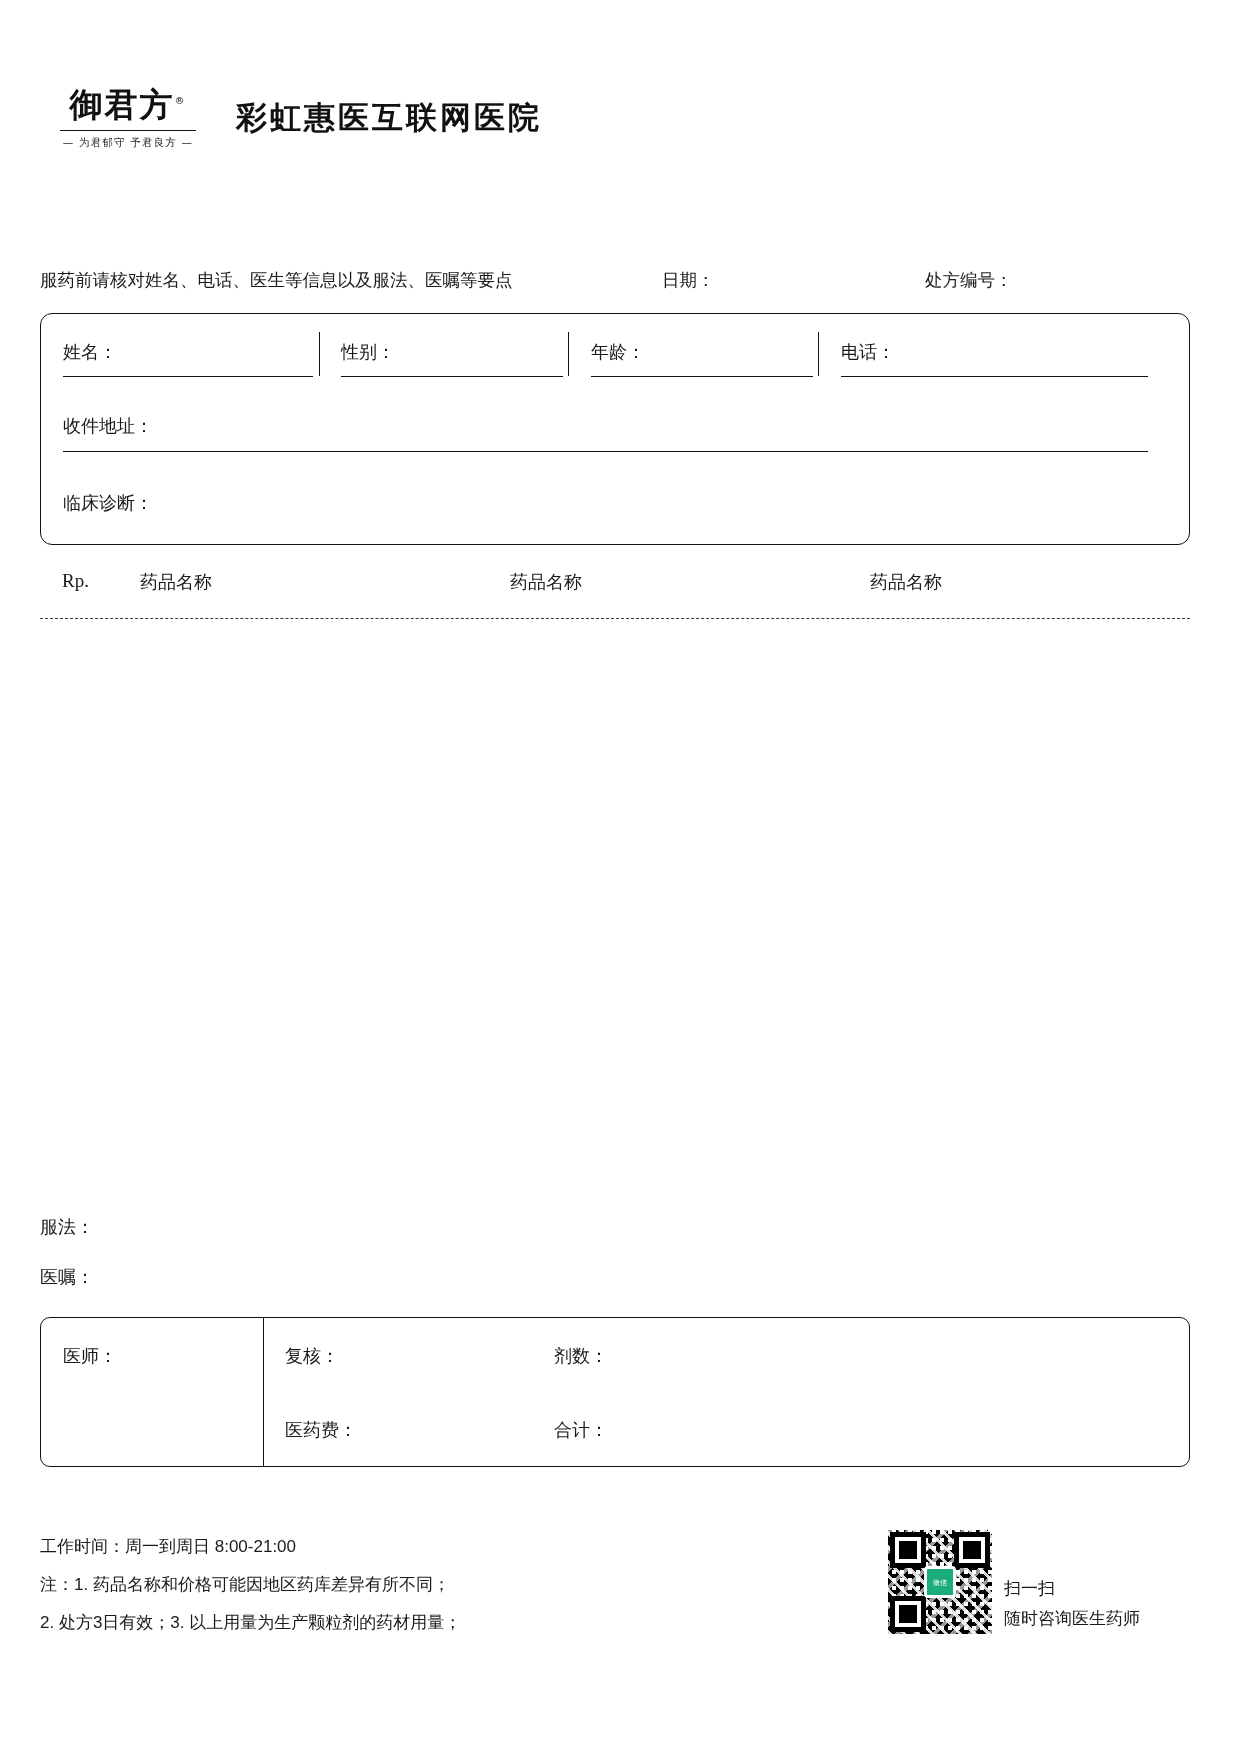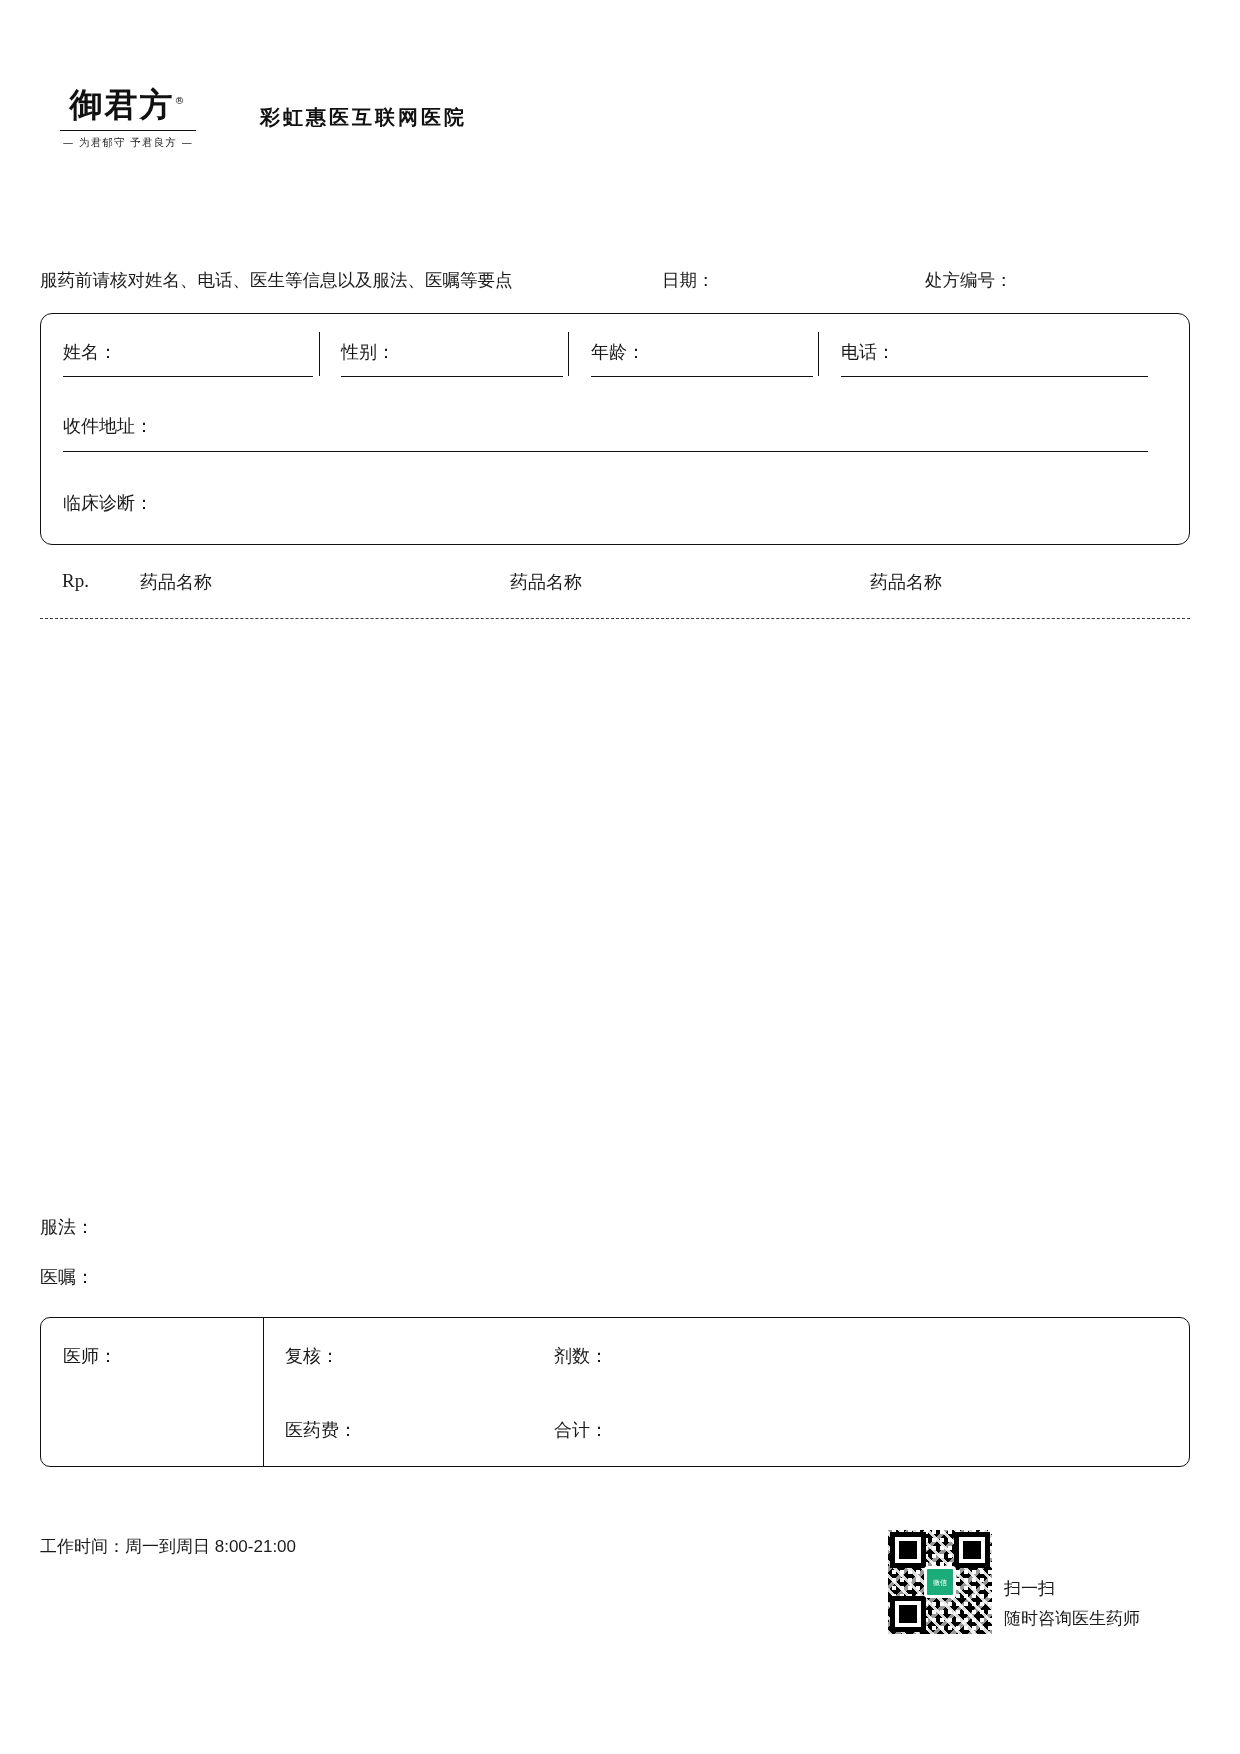--- a/index.html
+++ b/index.html
@@ -59,23 +59,23 @@
   }
   .logo-sub {
     font-family: "DejaVu Serif", serif;
     font-size: 10.5px;
     letter-spacing: 1.2px;
     color: #222;
     margin-top: 6px;
     white-space: nowrap;
   }
   .hospital-name {
-    margin-left: 56px;
+    margin-left: 32px;
     font-family: "DejaVu Sans", sans-serif;
-    font-size: 20px;
+    font-size: 31px;
     font-weight: 700;
     letter-spacing: 3px;
     color: #111;
     white-space: nowrap;
   }
 
   
   .notice-row {
     position: absolute;
     left: 40px;
@@ -330,20 +330,22 @@
     <div class="sig-vline"></div>
     <span class="sig-label" style="left:22px; top:26px;">医师：</span>
     <span class="sig-label" style="left:244px; top:26px;text-align:right;">复核：</span>
     <span class="sig-label" style="left:513px; top:26px;">剂数：</span>
     <span class="sig-label" style="left:244px; top:100px;">医药费：</span>
     <span class="sig-label" style="left:513px; top:100px;">合计：</span>
   </div>
 
   <div class="footer">
     <div>工作时间：周一到周日  8:00-21:00</div>
+    <div>注：1. 药品名称和价格可能因地区药库差异有所不同；</div>
+    <div>2. 处方3日有效；3. 以上用量为生产颗粒剂的药材用量；</div>
   </div>
 
   <div class="qr-wrap">
     <div class="qr">
       <div class="qr-noise"></div>
       <div class="qr-eye tl">
           <i></i>
         </div>
       <div class="qr-eye tr">
           <i></i>

